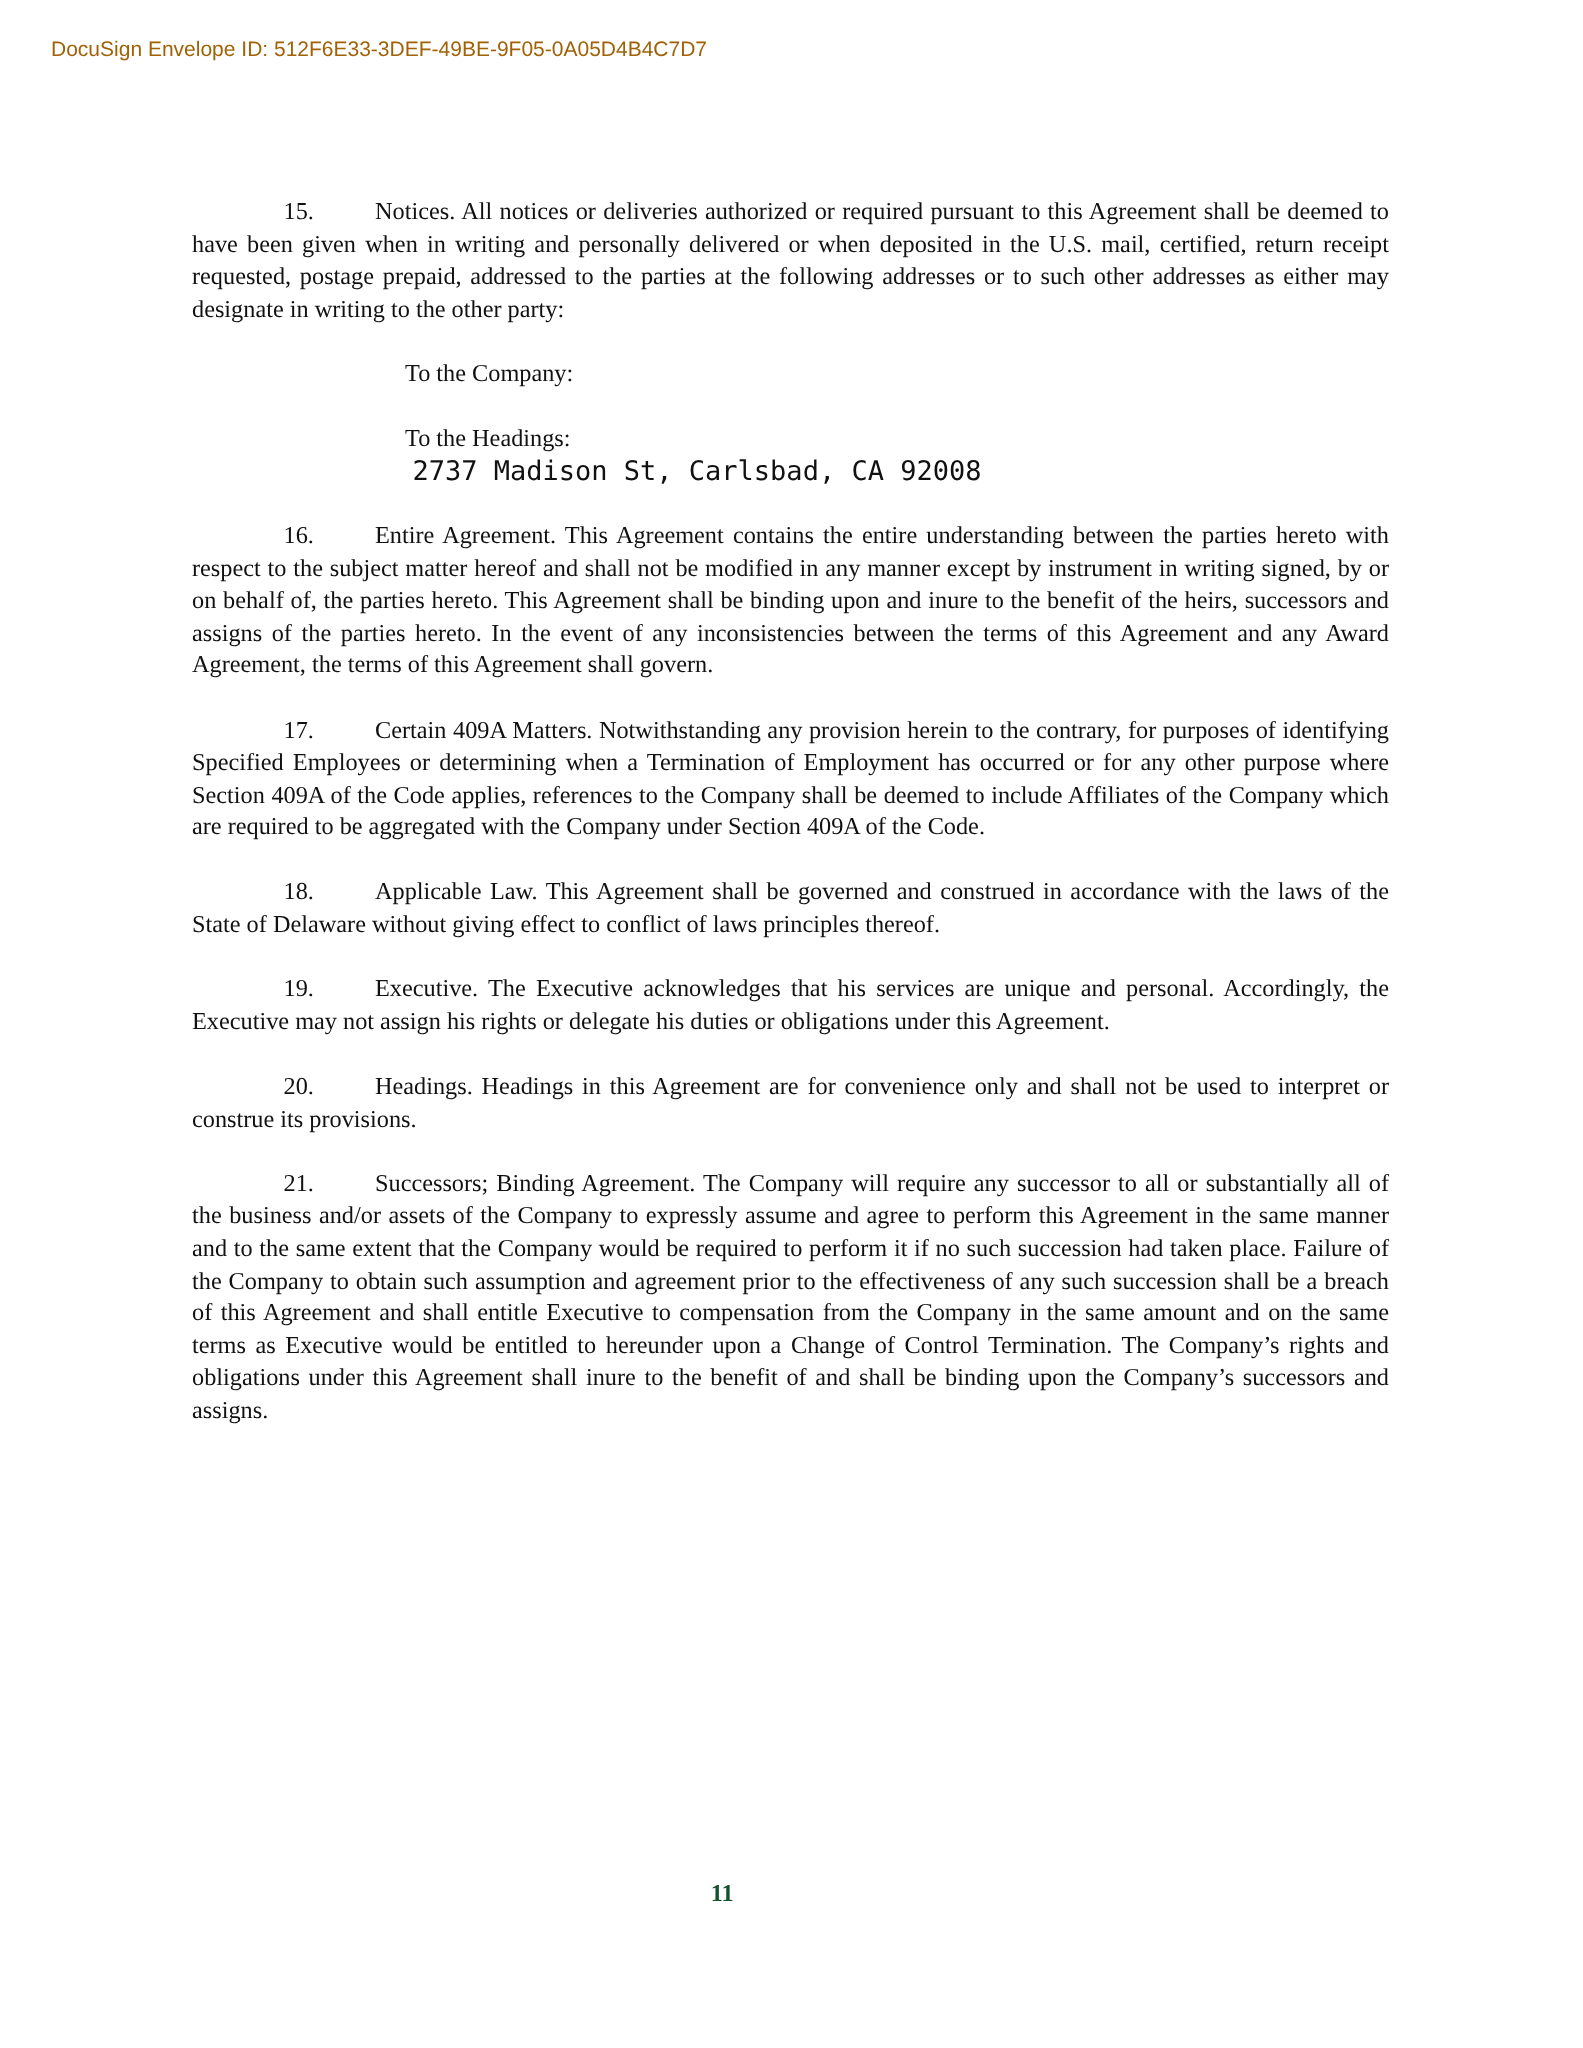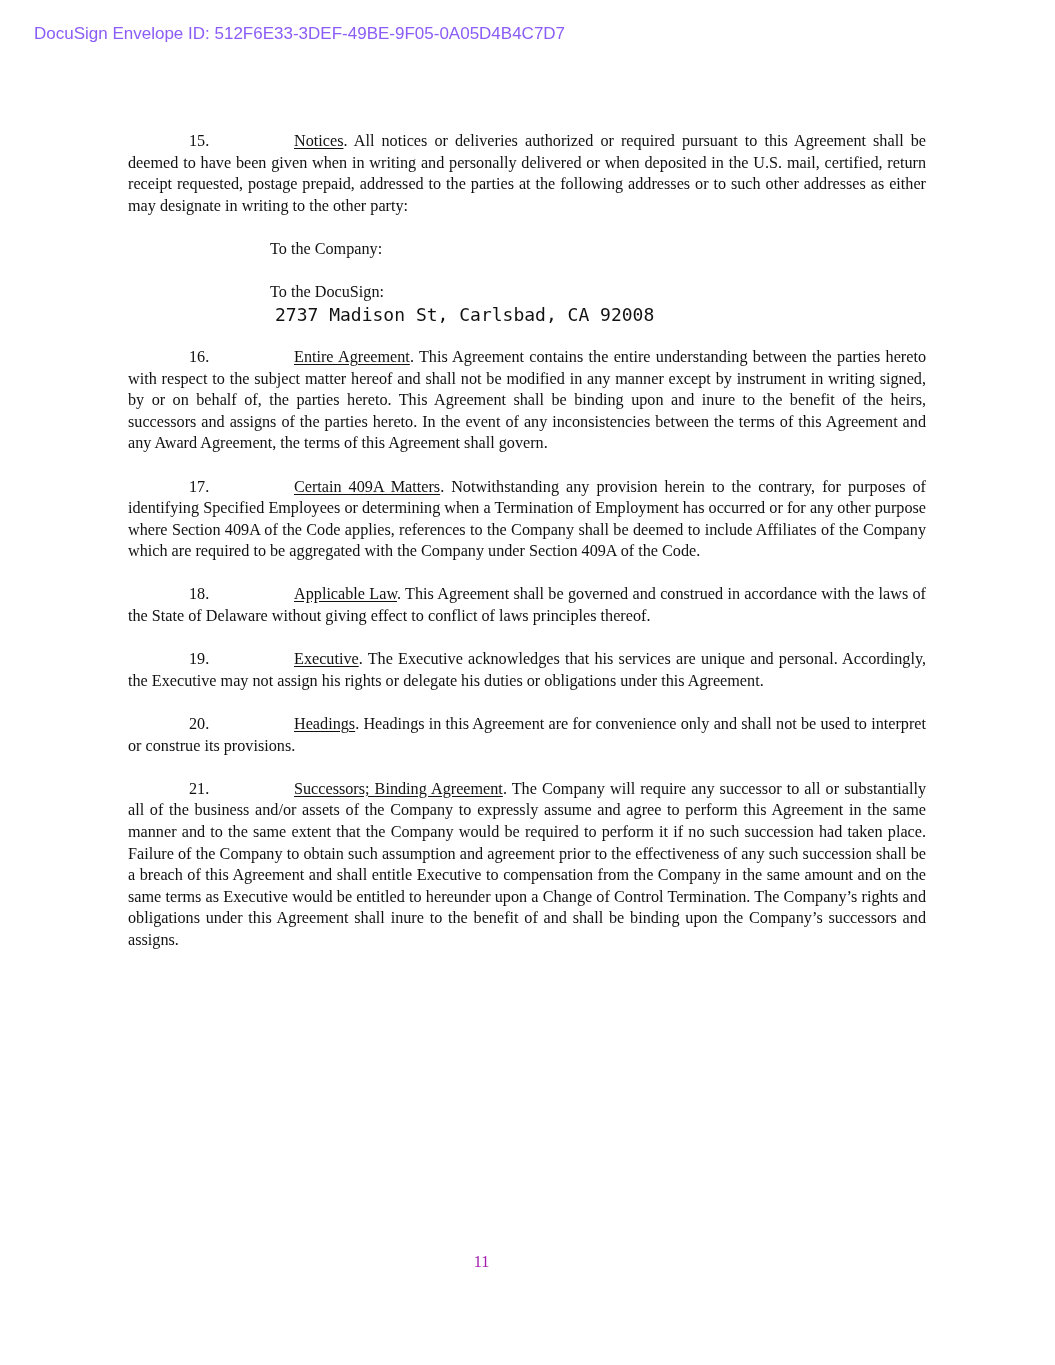--- a/index.html
+++ b/index.html
@@ -1,58 +1,58 @@
 <!DOCTYPE html>
 <html><head>
   <meta charset="utf-8">
   <style>
     html, body { margin: 0; padding: 0; background: #ffffff; }
     body { width: 1055px; height: 1365px; position: relative; overflow: hidden; color: #111; }
     .envelope {
       position: absolute; left: 34px; top: 24px;
-      font-family: "Liberation Sans", sans-serif; font-size: 17px; color: #8b5cf6;
+      font-family: "Liberation Sans", sans-serif; font-size: 14px; color: #a16207;
     }
     .page {
       position: absolute; left: 128px; top: 131px; width: 798px;
       font-family: "Liberation Serif", serif; font-size: 16.2px; line-height: 21.6px;
       color: #111;
     }
     .page p { margin: 0; text-align: justify; }
     .page p + p, .page .addr + p { margin-top: 21.6px; }
     .num { display: inline-block; margin-left: 61px; width: 61px; }
-    .heading { text-decoration: underline; text-underline-offset: 2px; margin-left: 44px; }
+    .heading { text-underline-offset: 2px; }
     .addr {
       margin-top: 21.6px; margin-left: 142px;
     }
     .addr-block { display: flex; margin-bottom: 21.6px; flex-direction: column; }
     .addr-label { width: 205px; flex: none; }
     .addr-lines div { line-height: 21.6px; }
     .mono { font-family: "DejaVu Sans Mono", monospace; font-size: 18px; margin-left: 5px; line-height: 26px; }
     .pagenum {
       position: absolute; left: 0; width: 963px; top: 1253px; text-align: center;
-      font-family: "Liberation Serif", serif; font-size: 16.2px; color: #a21caf;
+      font-family: "Liberation Serif", serif; font-size: 16.2px; color: #14532d; font-weight: bold;
     }
   </style>
 </head>
 <body>
 
 <div class="envelope">DocuSign Envelope ID: 512F6E33-3DEF-49BE-9F05-0A05D4B4C7D7</div>
 
 <div class="page">
 
   <p>
     <span class="num">15.</span><span class="heading">Notices</span><span>.  All notices or deliveries authorized or required pursuant to this Agreement shall be deemed to have been given when in writing and personally delivered or when deposited in the U.S. mail, certified, return receipt requested, postage prepaid, addressed to the parties at the following addresses or to such other addresses as either may designate in writing to the other party:</span>
   </p>
 
   <div class="addr">
     <div class="addr-block">
       <div class="addr-label">To the Company:</div>
     </div>
     <div class="addr-block" style="margin-bottom:0">
-      <div class="addr-label">To the DocuSign:</div>
+      <div class="addr-label">To the Headings:</div>
       <div class="addr-lines">
         <div class="mono">2737 Madison St, Carlsbad, CA 92008</div>
       </div>
     </div>
   </div>
 
   <p>
     <span class="num">16.</span><span class="heading">Entire Agreement</span><span>. This Agreement contains the entire understanding between the parties hereto with respect to the subject matter hereof and shall not be modified in any manner except by instrument in writing signed, by or on behalf of, the parties hereto. This Agreement shall be binding upon and inure to the benefit of the heirs, successors and assigns of the parties hereto. In the event of any inconsistencies between the terms of this Agreement and any Award Agreement, the terms of this Agreement shall govern.</span>
   </p>
 

